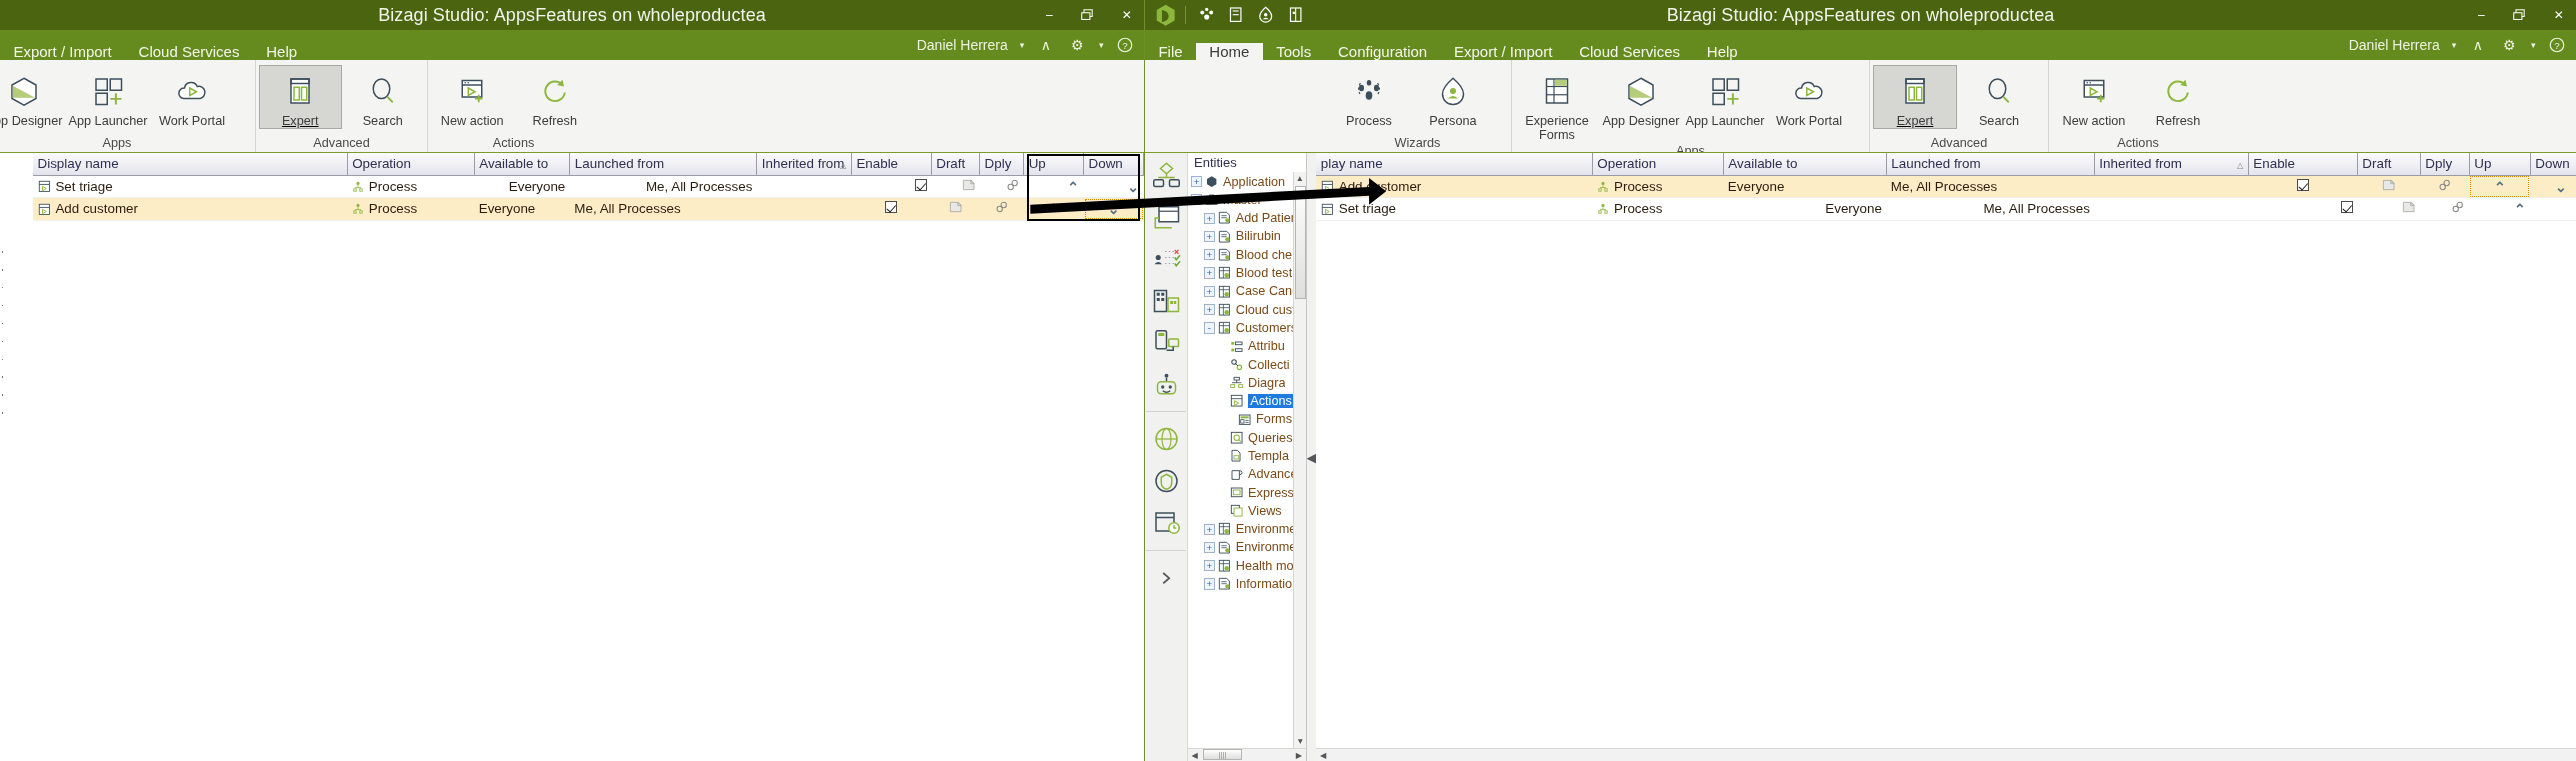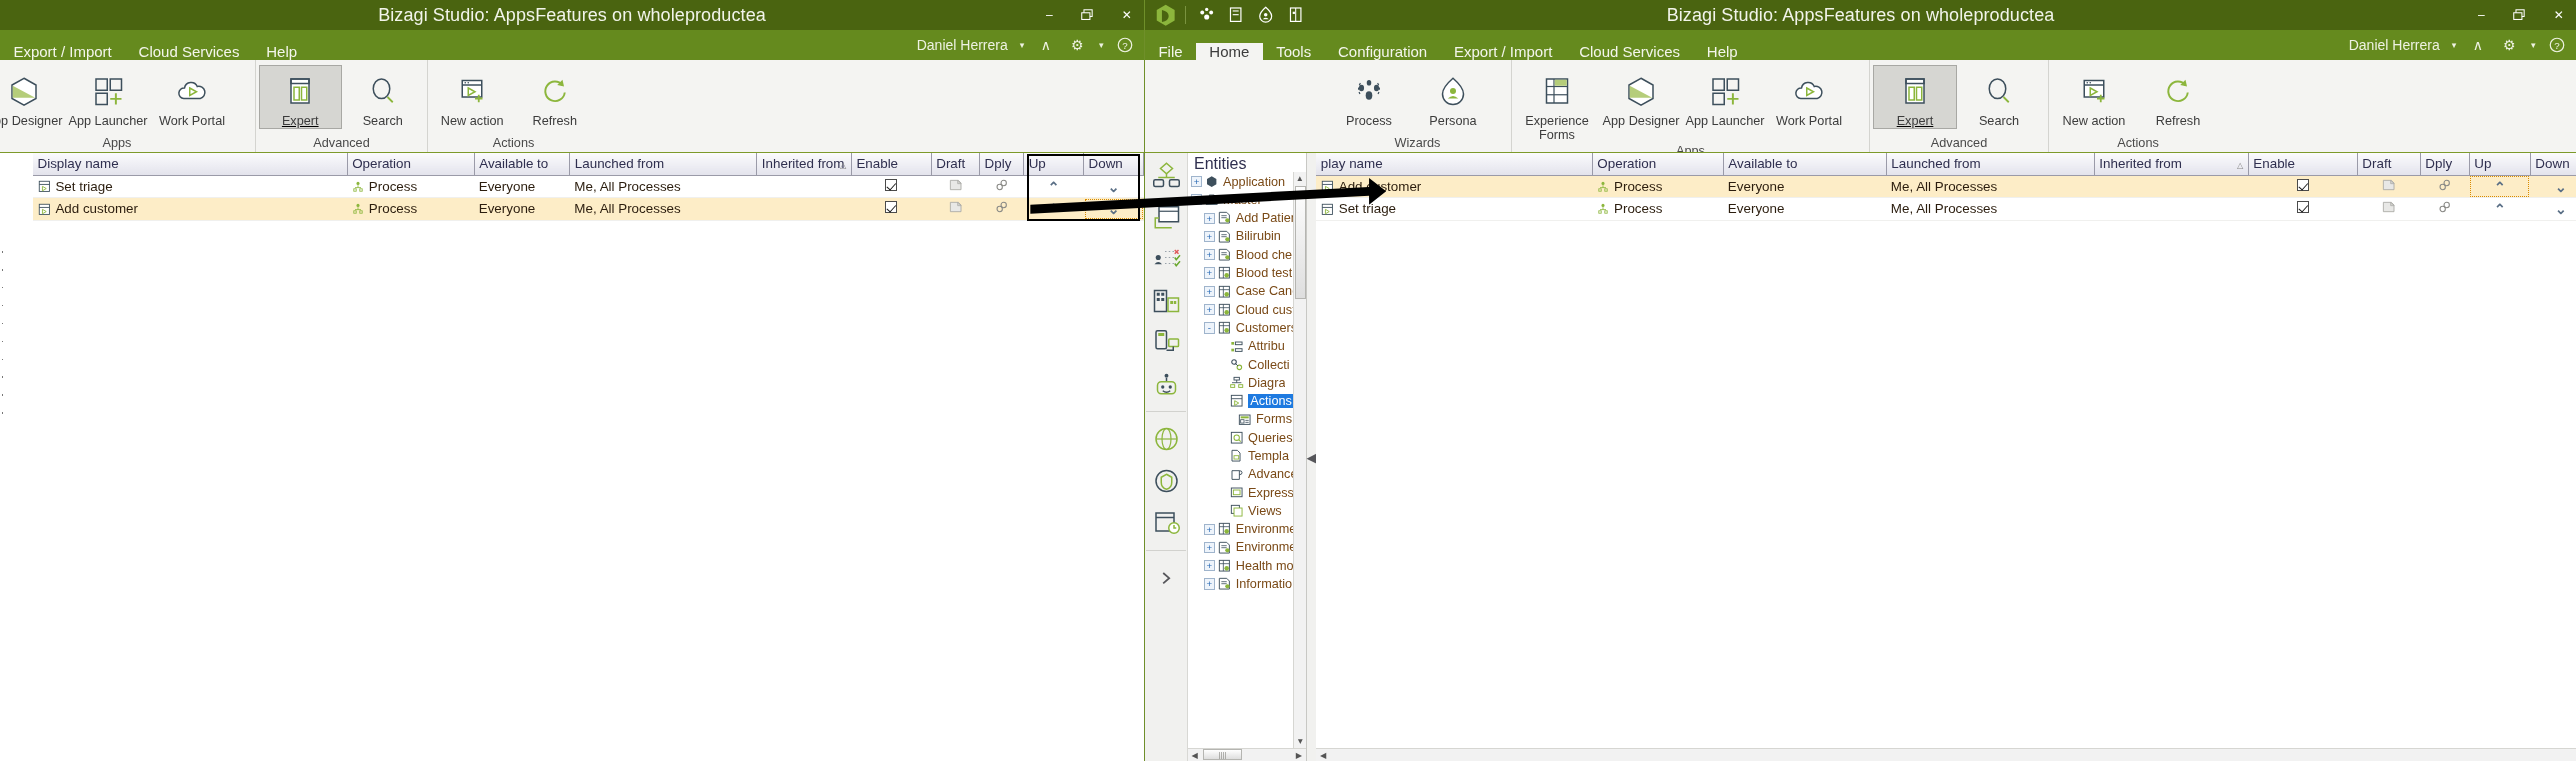--- a/index.html
+++ b/index.html
@@ -79,21 +79,21 @@
     height: 22.4px; background: linear-gradient(#fbfbfd,#e3e3ec);
     border-right: 0.7px solid #9a9aa8; border-bottom: 0.7px solid #9a9aa8;
     font-weight: normal; font-size: 13.4px; color: #2f2f4f; text-align: left;
     padding: 0 4.5px; position: relative;
   }
   .grid th .sortmark { position: absolute; right: 4.5px; top: 6.7px; color: #888; font-size: 8.2px; }
   .grid td {
     height: 22.4px; font-size: 13.4px; color: #2b1d0e; padding: 0 4.5px;
     border-bottom: 0.7px solid #f0f0ee; white-space: nowrap; overflow: hidden;
   }
-  .grid tr.rowA td { background: #ffffff; }
+  .grid tr.rowA td { background: #ffffff; text-align: right; }
   .grid tr.rowB td { background: #fdedc7; }
   .cell-center { text-align: center; }
   .leftcell { display: flex; align-items: center; gap: 5.2px; }
 
   .chk {
     display: inline-block; width: 12px; height: 12px;
     border: 0.7px solid #4b4b4b; background: #fff; position: relative;
   }
   .chk::after {
     content: ""; position: absolute; left: 3px; top: 0.7px;
@@ -116,21 +116,21 @@
   
   .rightbody { display: flex; height: 608px; background: #f4f4f2; }
   .iconbar {
     width: 55px; background: #f1f1ef; border-right: 0.7px solid #d8d8d4;
     display: flex; flex-direction: column; align-items: center; padding-top: 6px; gap: 7.5px;
   }
   .iconbar .ib { width: 42px; height: 34px; display: flex; align-items: center; justify-content: center; }
   .iconbar .ibsep { width: 40px; height: 0.7px; background: #d2d2ce; margin: 3px 0; }
 
   .treepanel { width: 134px; background: #ffffff; border-right: 0.7px solid #c8c8c4; display: flex; flex-direction: column; }
-  .tree-header { height: 19.4px; font-size: 16px; color: #2f2f4f; padding: 2.2px 0 0 6px; background: #ffffff; }
+  .tree-header { height: 19.4px; font-size: 13px; color: #2f2f4f; padding: 2.2px 0 0 6px; background: #ffffff; }
   .tree-scroll { flex: 1; position: relative; overflow: hidden; }
   .tnode { display: flex; align-items: center; height: 18.3px; font-size: 12.7px; color: #7a4a17; white-space: nowrap; }
   .tnode .pm {
     width: 11.2px; height: 11.2px; border: 0.7px solid #9fb4cc; background: #eef4fb;
     color: #2a6ab5; font-size: 9.7px; line-height: 9.7px; text-align: center; margin-right: 2.2px; flex: 0 0 auto;
   }
   .tnode .pmspace { width: 13.4px; flex: 0 0 auto; }
   .tnode .ticon { width: 15px; height: 15px; margin-right: 3.7px; flex: 0 0 auto; display: flex; align-items: center; justify-content: center; }
   .tnode .tlabel { overflow: hidden; text-overflow: clip; }
   .tnode.selected .tlabel { background: #1e7ae0; color: #ffffff; padding: 0 2.2px; }

